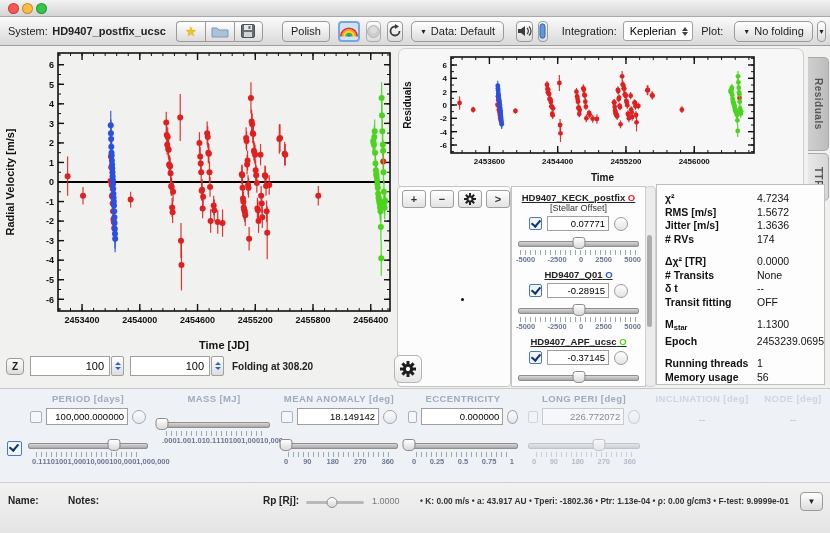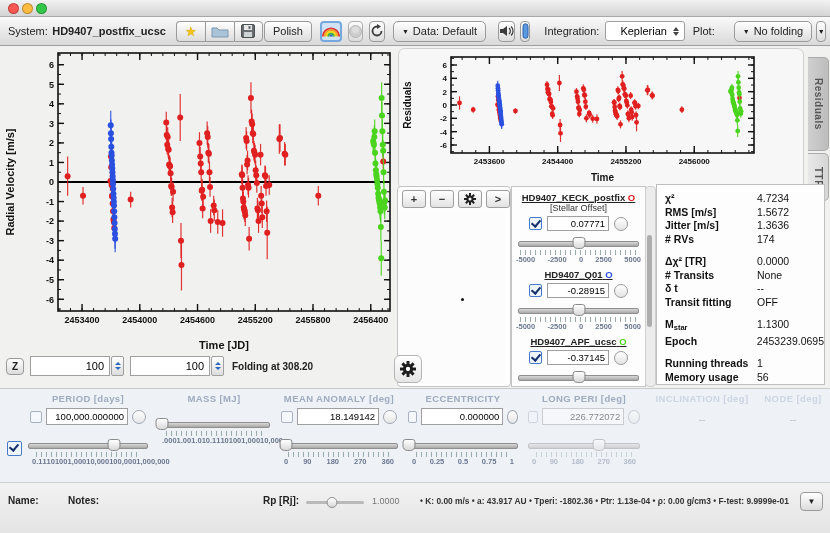--- a/index.html
+++ b/index.html
@@ -16,21 +16,21 @@
   #toolbar{left:0;top:17px;width:830px;height:29px;background:linear-gradient(#fafafa,#d9d9d9);border-bottom:1px solid #9f9f9f;display:flex;align-items:center;padding:0 4px;box-sizing:border-box;white-space:nowrap;}
   .tb-label{font-size:11px;color:#222;}
   .tb-bold{font-weight:bold;}
   .btn{display:inline-flex;align-items:center;justify-content:center;background:linear-gradient(#ffffff,#dcdcdc);border:1px solid #9a9a9a;border-radius:4px;height:21px;font-size:11px;color:#222;box-sizing:border-box;padding:0 8px;}
   .seg{display:inline-flex;margin-left:10px;}
   .seg .btn{border-radius:0;border-right:none;width:29px;padding:0;}
   .seg .btn:first-child{border-radius:4px 0 0 4px;}
   .seg .btn:last-child{border-radius:0 4px 4px 0;border-right:1px solid #9a9a9a;}
   .iconbtn{width:26px;padding:0;}
   .sel-btn{background:#cfe2f6;border:2px solid #77a8dd;}
-  #integration-select{display:inline-flex;align-items:center;background:#fff;border:1px solid #9f9f9f;border-radius:3px;height:20px;width:138px;font-size:11px;padding-left:14px;box-sizing:border-box;position:relative;}
+  #integration-select{display:inline-flex;align-items:center;background:#fff;border:1px solid #9f9f9f;border-radius:3px;height:20px;width:138px;font-size:11px;padding-left:6px;box-sizing:border-box;position:relative;}
   .stepper2{position:absolute;right:2px;top:2px;width:11px;height:14px;display:flex;flex-direction:column;align-items:center;justify-content:center;gap:1px;}
   .tri-up{width:0;height:0;border-left:3.5px solid transparent;border-right:3.5px solid transparent;border-bottom:4px solid #444;}
   .tri-dn{width:0;height:0;border-left:3.5px solid transparent;border-right:3.5px solid transparent;border-top:4px solid #444;}
   .star{color:#f2c21d;font-size:13px;text-shadow:0 0 1px #b98d00;}
   
   #main-bg{left:0;top:46px;width:830px;height:342px;background:#f1f1f0;}
   #rv-plot{left:2px;top:47px;}
   #res-card{left:398px;top:48px;width:404px;height:140px;background:#f7f7f7;border:1px solid #cfcfcf;border-radius:7px;}
   .vtab{width:20px;border:1px solid #aaa;border-left:none;border-radius:0 5px 5px 0;writing-mode:vertical-rl;font-size:10px;font-weight:bold;color:#555;display:flex;align-items:center;justify-content:center;letter-spacing:.5px;}
   #tab-residuals{left:808px;top:57px;height:92px;background:linear-gradient(90deg,#cfcfcf,#bdbdbd);}
@@ -124,21 +124,21 @@
     </span>
     <span class="btn">
       <svg width="14" height="14" viewBox="0 0 14 14">
           <rect x="0.5" y="0.5" width="13" height="13" rx="1.5" fill="#676d71" stroke="#4a4f52"></rect>
           <rect x="3" y="1" width="8" height="5" fill="#e8e8e8"></rect>
           <rect x="7.5" y="2" width="2" height="3" fill="#676d71"></rect>
           <rect x="3" y="8" width="8" height="5" fill="#cfd4d7"></rect>
         </svg>
     </span>
   </span>
-  <span class="btn" style="margin-left:1px;width:56px">Polish</span>
+  <span class="btn" style="margin-left:19px;width:56px">Polish</span>
   <span class="btn iconbtn sel-btn" style="margin-left:8px">
     <svg width="18" height="12" viewBox="0 0 20 12">
       <path d="M1,12 A9,9 0 0 1 19,12" fill="none" stroke="#e03030" stroke-width="2"></path>
       <path d="M3,12 A7,7 0 0 1 17,12" fill="none" stroke="#f5a020" stroke-width="2"></path>
       <path d="M5,12 A5,5 0 0 1 15,12" fill="none" stroke="#ffd800" stroke-width="2"></path>
       <path d="M7,12 A3,3 0 0 1 13,12" fill="none" stroke="#3ab43a" stroke-width="2"></path>
       <path d="M9,12 A1,1 0 0 1 11,12" fill="none" stroke="#3060c8" stroke-width="2"></path>
     </svg>
   </span>
   <span class="btn iconbtn" style="margin-left:6px;opacity:.75">
@@ -171,21 +171,21 @@
   </span>
   <span class="tb-label" style="margin-left:14px">Integration:</span>
   <span id="integration-select" style="margin-left:6px">
     <span>Keplerian</span>
     <span class="stepper2">
         <span class="tri-up"></span>
         <span class="tri-dn"></span>
       </span>
   </span>
   <span class="tb-label" style="margin-left:8px">Plot:</span>
-  <span class="btn" style="margin-left:19px;border-radius:5px">
+  <span class="btn" style="margin-left:11px;border-radius:5px">
     <span style="font-size:7px;margin-right:4px">▼</span>
     <span>No folding</span>
   </span>
   <span class="btn" style="margin-left:4px;width:17px;padding:0;font-size:7px">
       <span>▼</span>
     </span>
 </div>
 
 <div id="main-bg" class="abs"></div>
 

